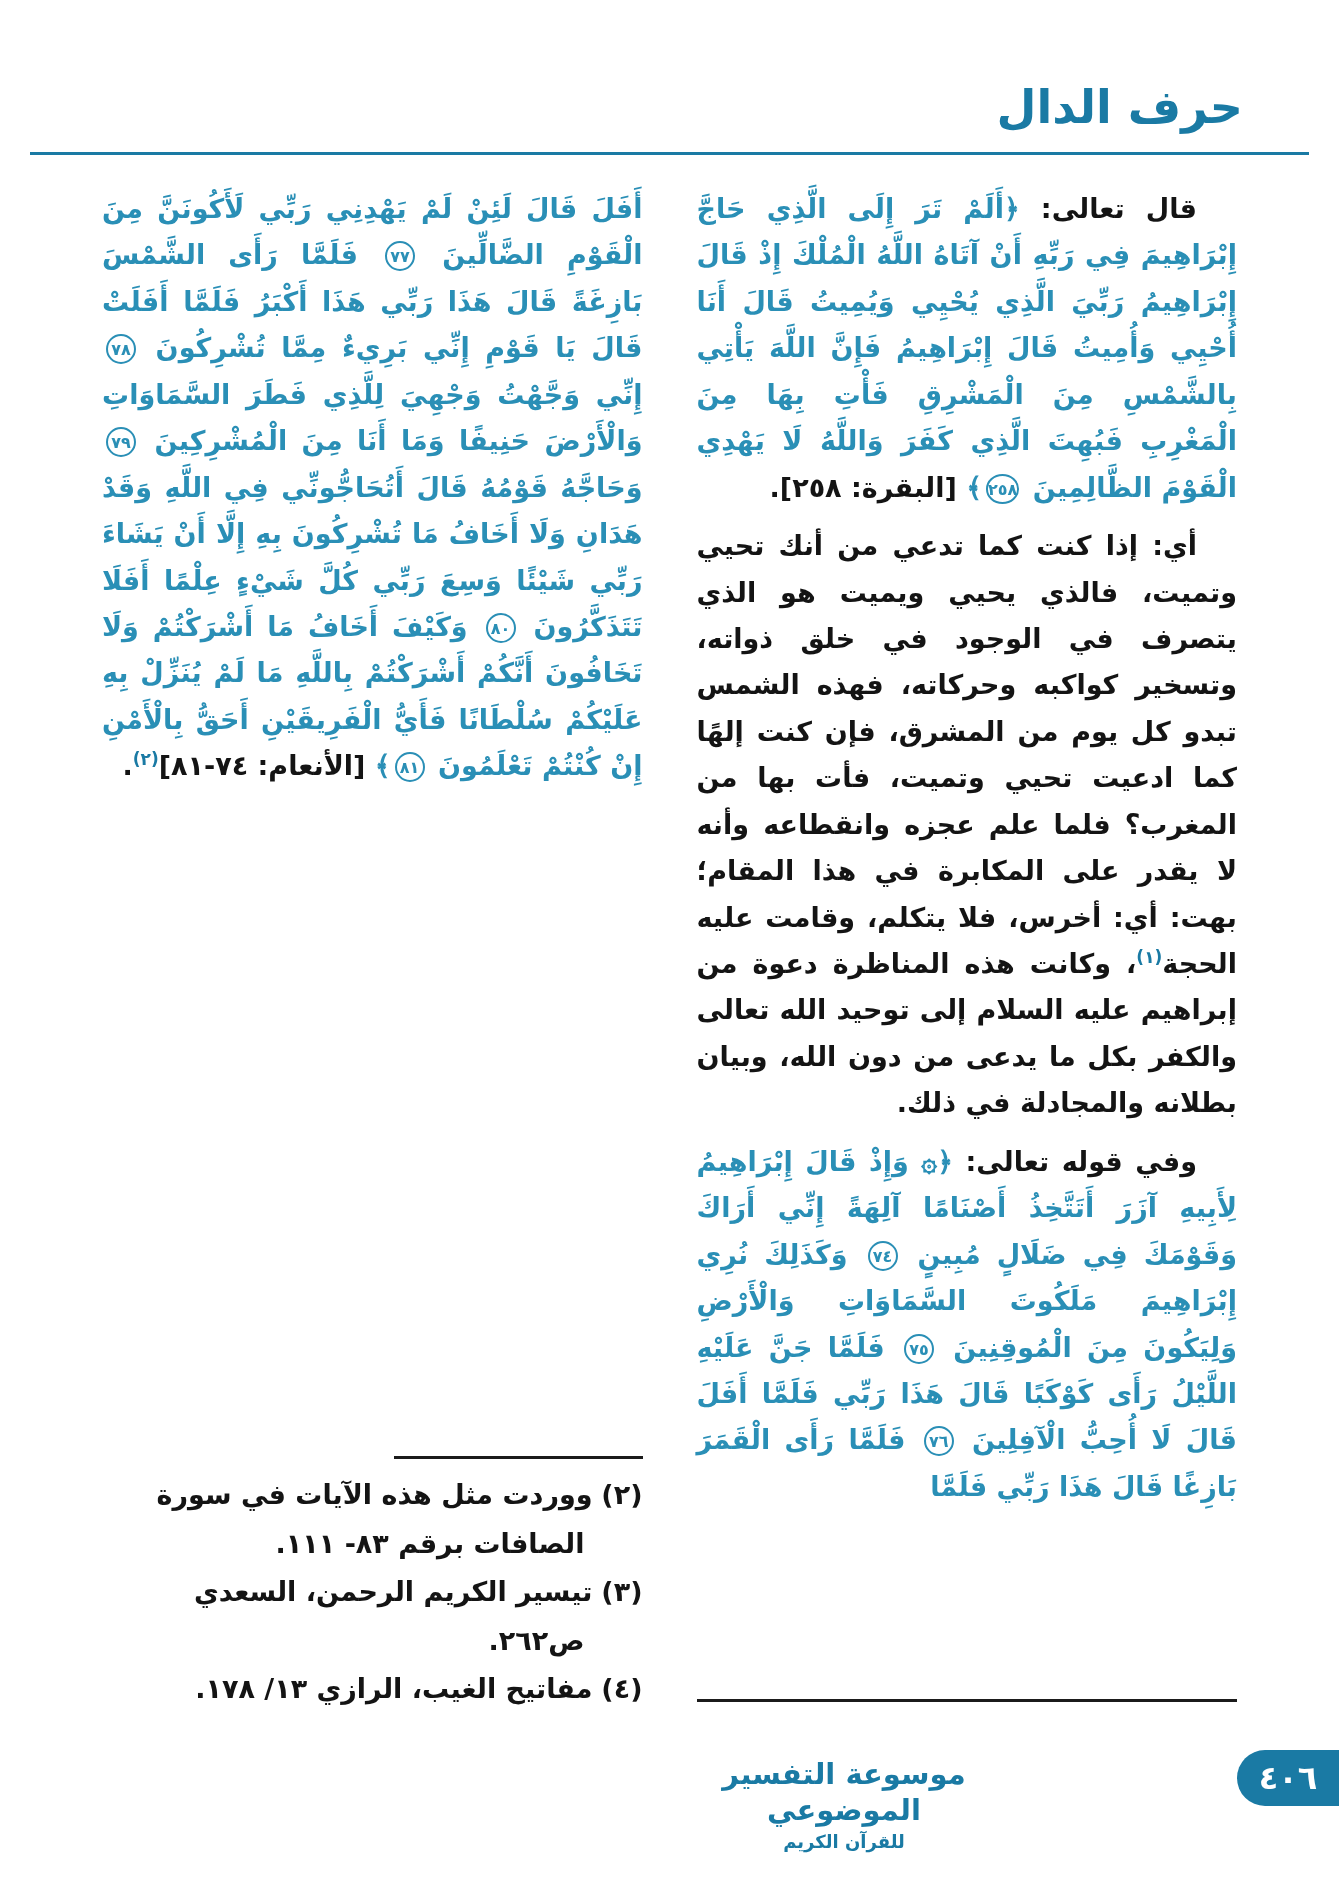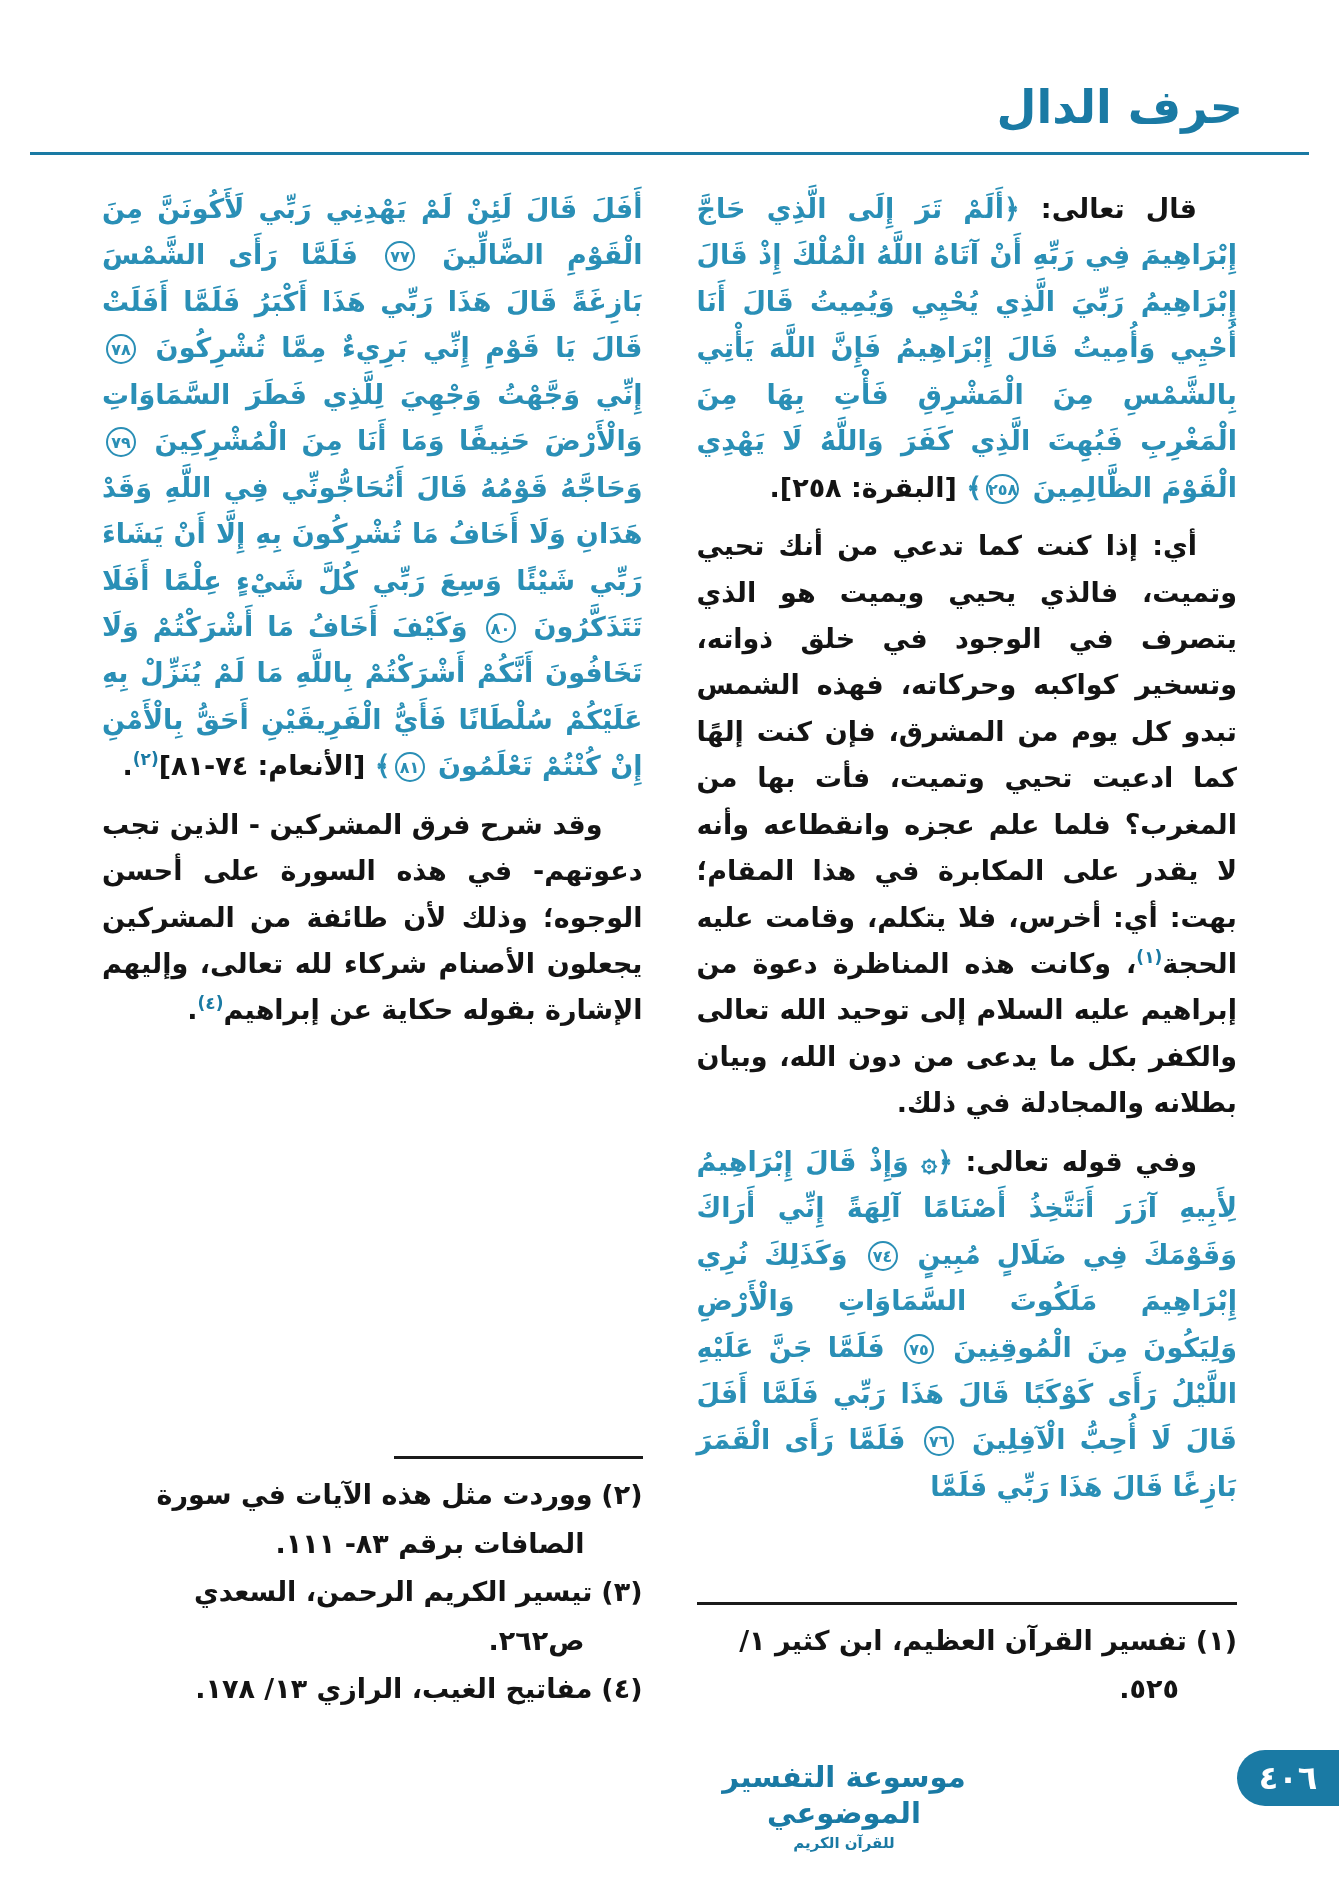--- a/index.html
+++ b/index.html
@@ -49,21 +49,21 @@
   .footnote{
     font-size:27px;line-height:1.8;font-weight:700;color:var(--ink);
     padding-right:58px;text-indent:-58px;
   }
   .fn-marker{display:inline-block;min-width:50px;text-indent:0;}
   .logo{
     position:absolute;bottom:38px;right:350px;width:290px;text-align:center;
     color:var(--accent);
   }
   .logo-main{font-size:29px;font-weight:bold;line-height:1.25;}
-  .logo-sub{font-size:15px;font-weight:bold;margin-top:3px;}
+  .logo-sub{font-size:18px;font-weight:bold;margin-top:3px;}
   .page-badge{
     position:absolute;bottom:84px;right:0;width:102px;height:56px;
     background:var(--accent);border-radius:30px 0 0 30px;display:flex;
     align-items:center;justify-content:center;color:#ffffff;
     font-size:32px;font-weight:bold;
   }
 </style>
 </head>
 <body>
 
@@ -73,27 +73,25 @@
   <div class="header-rule"></div>
 
   <div class="columns">
 
     <div class="col">
       <p class="para"><span>قال تعالى: </span><span class="quran">﴿أَلَمْ تَرَ إِلَى الَّذِي حَاجَّ إِبْرَاهِيمَ فِي رَبِّهِ أَنْ آتَاهُ اللَّهُ الْمُلْكَ إِذْ قَالَ إِبْرَاهِيمُ رَبِّيَ الَّذِي يُحْيِي وَيُمِيتُ قَالَ أَنَا أُحْيِي وَأُمِيتُ قَالَ إِبْرَاهِيمُ فَإِنَّ اللَّهَ يَأْتِي بِالشَّمْسِ مِنَ الْمَشْرِقِ فَأْتِ بِهَا مِنَ الْمَغْرِبِ فَبُهِتَ الَّذِي كَفَرَ وَاللَّهُ لَا يَهْدِي الْقَوْمَ الظَّالِمِينَ <span class="ayah-num">٢٥٨</span>﴾</span><span class="ref"> [البقرة: ٢٥٨].</span></p>
       <p class="para"><span>أي: إذا كنت كما تدعي من أنك تحيي وتميت، فالذي يحيي ويميت هو الذي يتصرف في الوجود في خلق ذواته، وتسخير كواكبه وحركاته، فهذه الشمس تبدو كل يوم من المشرق، فإن كنت إلهًا كما ادعيت تحيي وتميت، فأت بها من المغرب؟ فلما علم عجزه وانقطاعه وأنه لا يقدر على المكابرة في هذا المقام؛ بهت: أي: أخرس، فلا يتكلم، وقامت عليه الحجة</span><span class="fn-ref">(١)</span><span>، وكانت هذه المناظرة دعوة من إبراهيم عليه السلام إلى توحيد الله تعالى والكفر بكل ما يدعى من دون الله، وبيان بطلانه والمجادلة في ذلك.</span></p>
       <p class="para"><span>وفي قوله تعالى: </span><span class="quran">﴿۞ وَإِذْ قَالَ إِبْرَاهِيمُ لِأَبِيهِ آزَرَ أَتَتَّخِذُ أَصْنَامًا آلِهَةً إِنِّي أَرَاكَ وَقَوْمَكَ فِي ضَلَالٍ مُبِينٍ <span class="ayah-num">٧٤</span> وَكَذَلِكَ نُرِي إِبْرَاهِيمَ مَلَكُوتَ السَّمَاوَاتِ وَالْأَرْضِ وَلِيَكُونَ مِنَ الْمُوقِنِينَ <span class="ayah-num">٧٥</span> فَلَمَّا جَنَّ عَلَيْهِ اللَّيْلُ رَأَى كَوْكَبًا قَالَ هَذَا رَبِّي فَلَمَّا أَفَلَ قَالَ لَا أُحِبُّ الْآفِلِينَ <span class="ayah-num">٧٦</span> فَلَمَّا رَأَى الْقَمَرَ بَازِغًا قَالَ هَذَا رَبِّي فَلَمَّا</span></p>
       <div class="footnotes">
         <div class="fn-sep full"></div>
-        <div class="footnote"><span class="fn-marker">(١)</span><span>تفسير القرآن العظيم، ابن كثير ١/ ٥٢٥.</span></div>
       </div>
     </div>
 
     <div class="col">
       <p class="para noindent"><span class="quran">أَفَلَ قَالَ لَئِنْ لَمْ يَهْدِنِي رَبِّي لَأَكُونَنَّ مِنَ الْقَوْمِ الضَّالِّينَ <span class="ayah-num">٧٧</span> فَلَمَّا رَأَى الشَّمْسَ بَازِغَةً قَالَ هَذَا رَبِّي هَذَا أَكْبَرُ فَلَمَّا أَفَلَتْ قَالَ يَا قَوْمِ إِنِّي بَرِيءٌ مِمَّا تُشْرِكُونَ <span class="ayah-num">٧٨</span> إِنِّي وَجَّهْتُ وَجْهِيَ لِلَّذِي فَطَرَ السَّمَاوَاتِ وَالْأَرْضَ حَنِيفًا وَمَا أَنَا مِنَ الْمُشْرِكِينَ <span class="ayah-num">٧٩</span> وَحَاجَّهُ قَوْمُهُ قَالَ أَتُحَاجُّونِّي فِي اللَّهِ وَقَدْ هَدَانِ وَلَا أَخَافُ مَا تُشْرِكُونَ بِهِ إِلَّا أَنْ يَشَاءَ رَبِّي شَيْئًا وَسِعَ رَبِّي كُلَّ شَيْءٍ عِلْمًا أَفَلَا تَتَذَكَّرُونَ <span class="ayah-num">٨٠</span> وَكَيْفَ أَخَافُ مَا أَشْرَكْتُمْ وَلَا تَخَافُونَ أَنَّكُمْ أَشْرَكْتُمْ بِاللَّهِ مَا لَمْ يُنَزِّلْ بِهِ عَلَيْكُمْ سُلْطَانًا فَأَيُّ الْفَرِيقَيْنِ أَحَقُّ بِالْأَمْنِ إِنْ كُنْتُمْ تَعْلَمُونَ <span class="ayah-num">٨١</span>﴾</span><span class="ref"> [الأنعام: ٧٤-٨١]</span><span class="fn-ref">(٢)</span><span class="ref">.</span></p>
-      <p class="para"><span>وقد شرح فرق المشركين - الذين تجب دعوتهم- في هذه السورة على أحسن الوجوه؛ وذلك لأن طائفة من المشركين يجعلون الأصنام شركاء لله تعالى، وإليهم الإشارة بقوله حكاية عن إبراهيم</span><span class="fn-ref">(٤)</span><span>.</span></p>
       <div class="footnotes">
         <div class="fn-sep half"></div>
         <div class="footnote"><span class="fn-marker">(٢)</span><span>ووردت مثل هذه الآيات في سورة الصافات برقم ٨٣- ١١١.</span></div>
         <div class="footnote"><span class="fn-marker">(٣)</span><span>تيسير الكريم الرحمن، السعدي ص٢٦٢.</span></div>
         <div class="footnote"><span class="fn-marker">(٤)</span><span>مفاتيح الغيب، الرازي ١٣/ ١٧٨.</span></div>
       </div>
     </div>
 
   </div>
 

